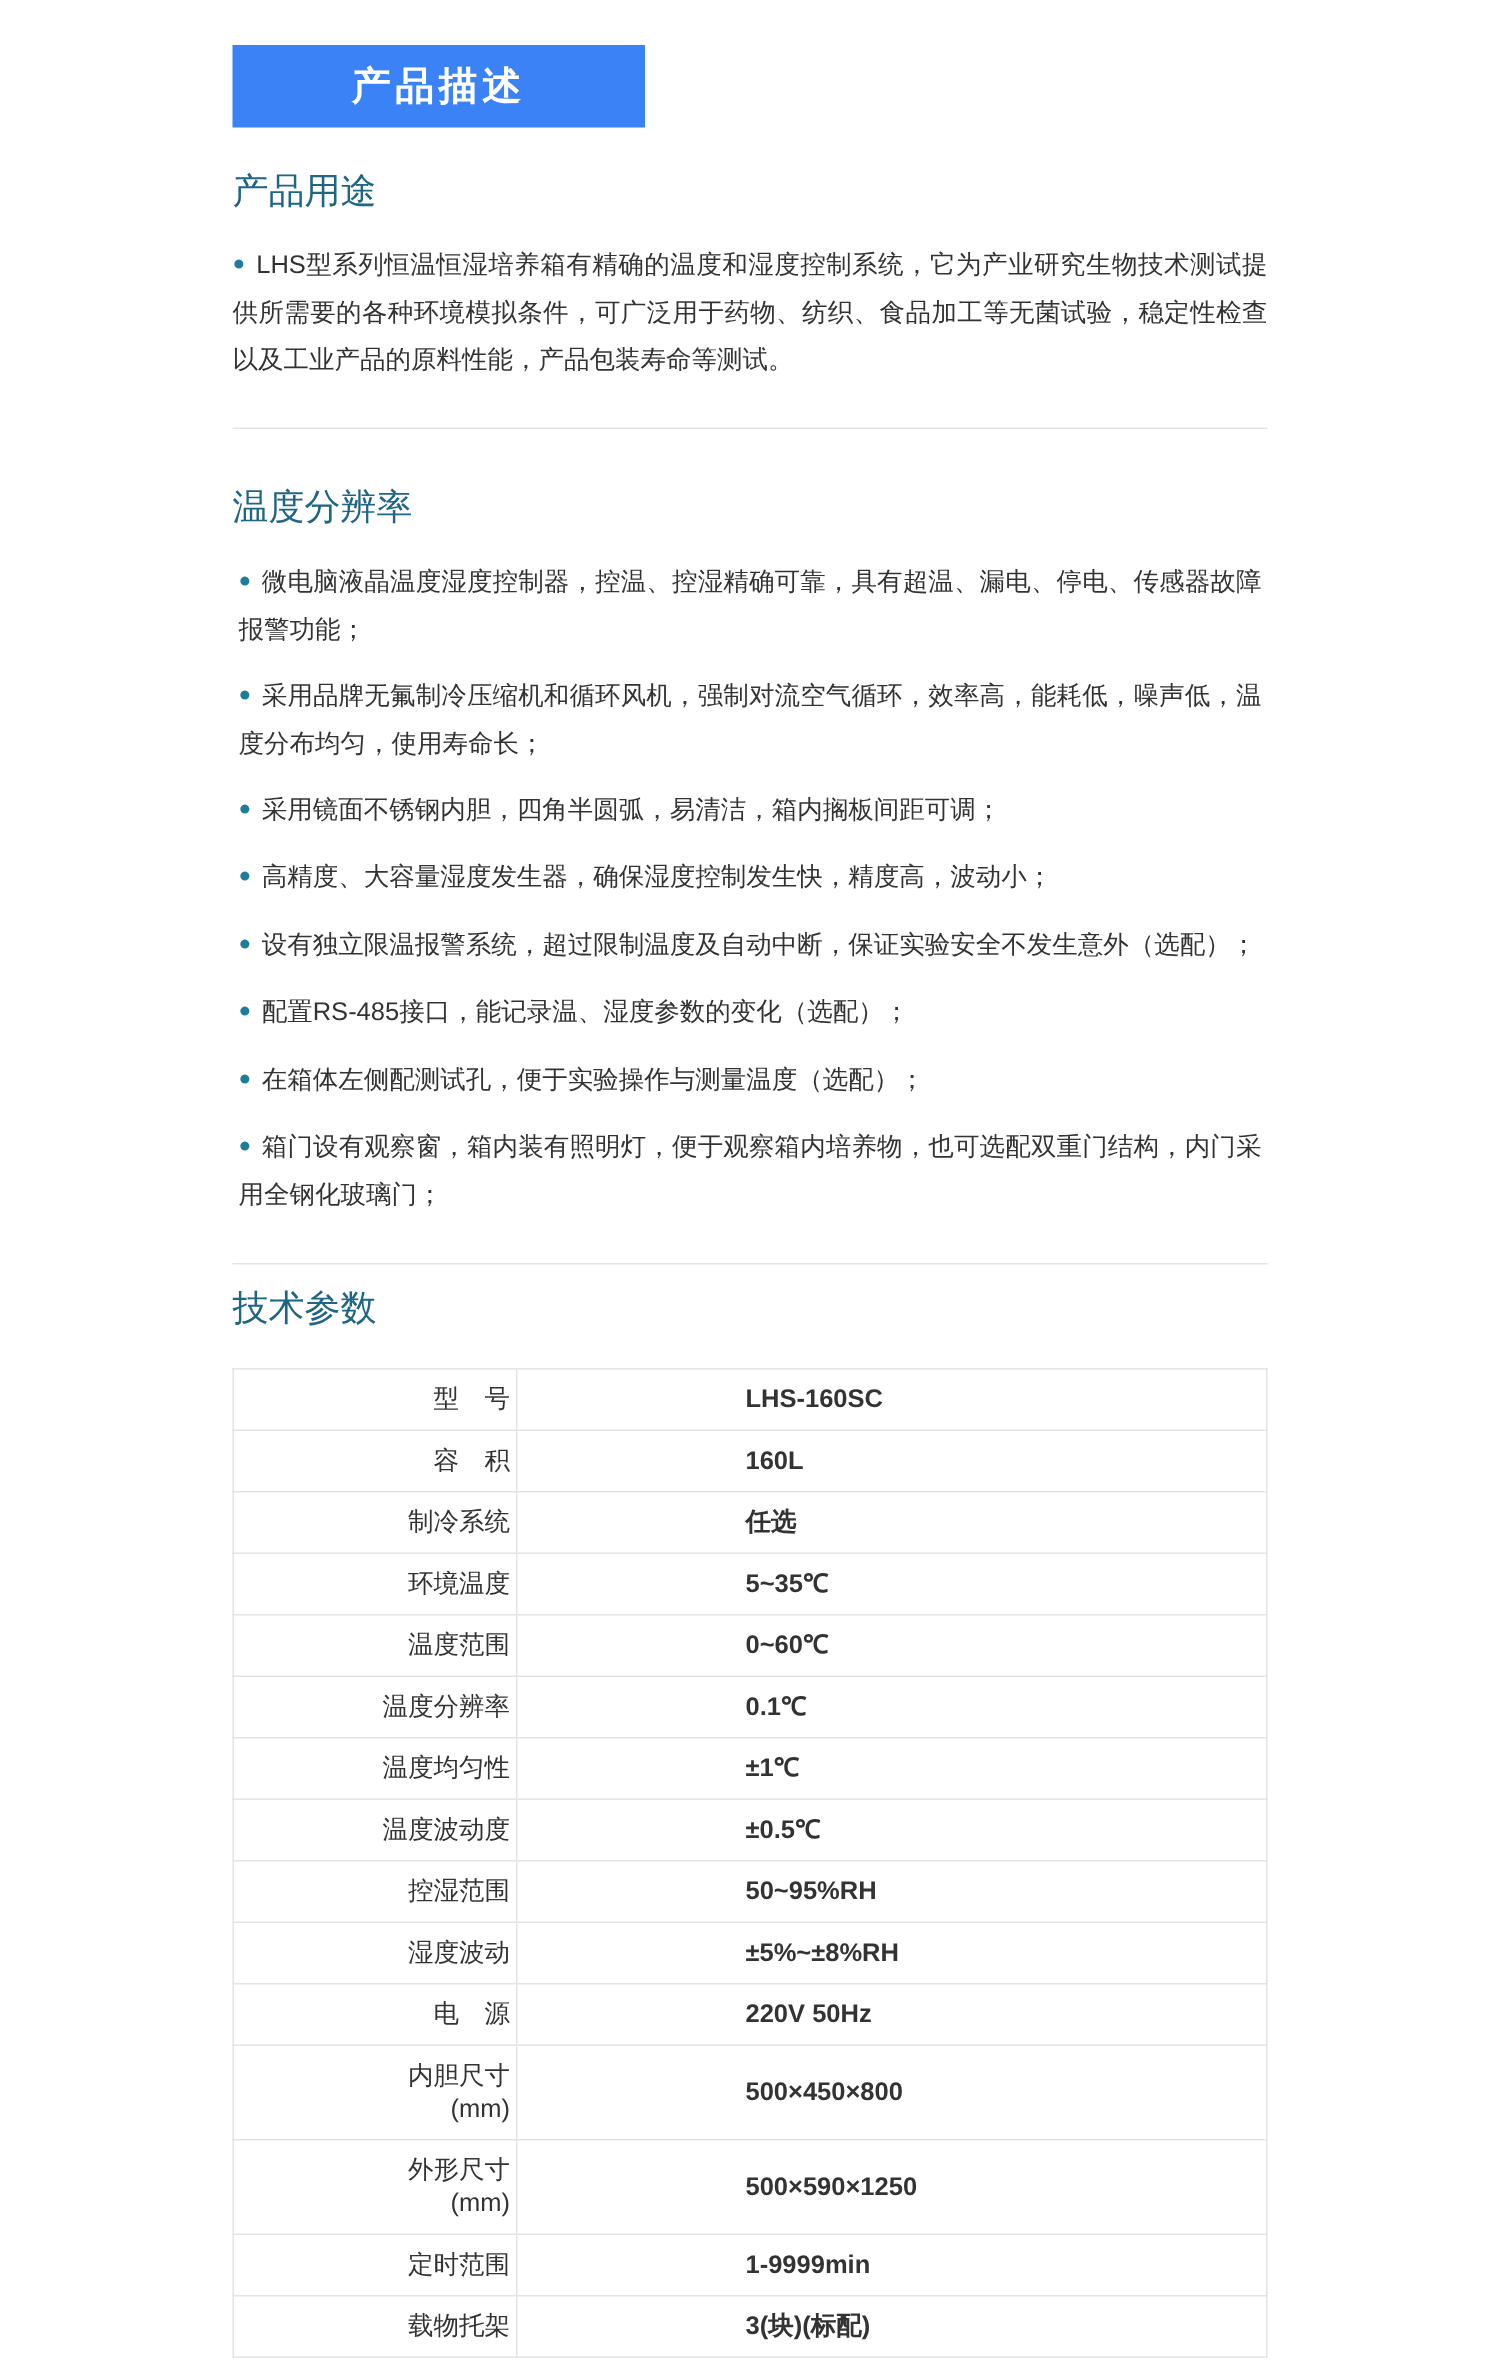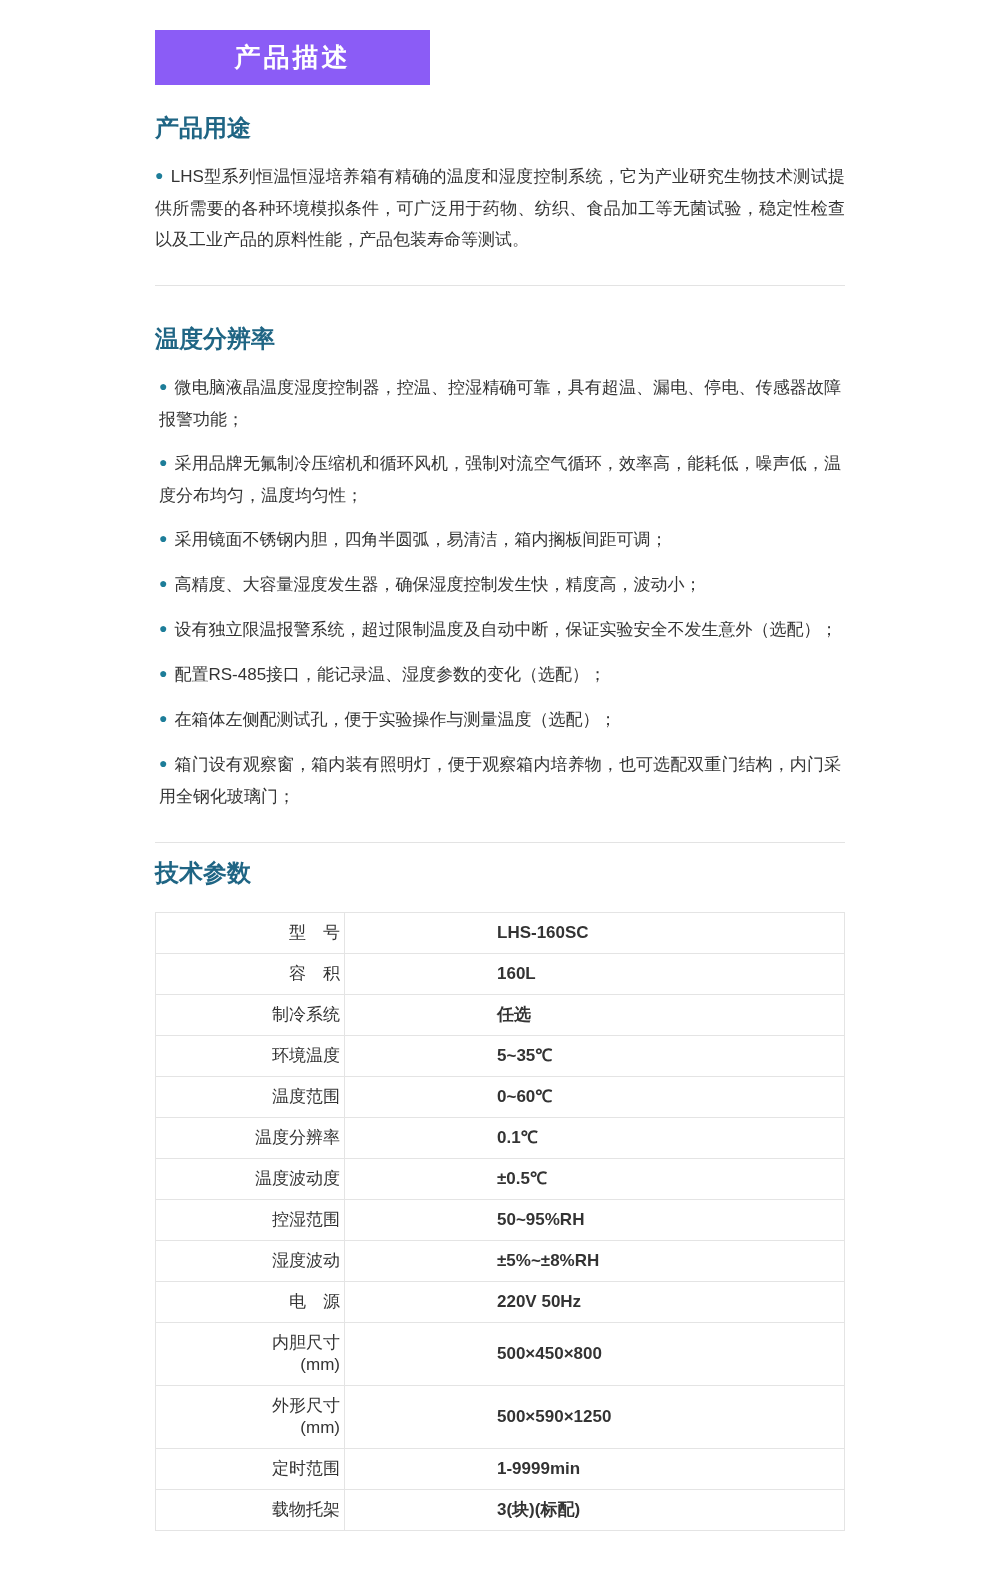--- a/index.html
+++ b/index.html
@@ -17,36 +17,36 @@
   .page {
     width: 690px;
     margin: 0 155px;
     padding-top: 30px;
     padding-bottom: 39px;
   }
   
   .banner {
     width: 275px;
     height: 55px;
-    background: #8b5cf6;
+    background: #3b82f6;
     display: flex;
     align-items: center;
     justify-content: center;
   }
   .banner-title {
     color: #ffffff;
     font-size: 26px;
     font-weight: bold;
     letter-spacing: 3px;
   }
   
   .section-title {
     color: #1f6584;
     font-size: 24px;
-    font-weight: bold;
+    font-weight: normal;
     line-height: 32px;
     margin: 0;
   }
   .title-usage    { margin-top: 27px; margin-bottom: 17px; }
   .title-features { margin-top: 37px; margin-bottom: 17px; }
   .title-specs    { margin-top: 14px; margin-bottom: 0; }
   
   .para {
     font-size: 17px;
     line-height: 31px;
@@ -106,21 +106,21 @@
   <h2 class="section-title title-usage">产品用途</h2>
 
   <p class="para usage-para"><span class="bullet">●</span><span>LHS型系列恒温恒湿培养箱有精确的温度和湿度控制系统，它为产业研究生物技术测试提供所需要的各种环境模拟条件，可广泛用于药物、纺织、食品加工等无菌试验，稳定性检查以及工业产品的原料性能，产品包装寿命等测试。</span></p>
 
   <hr class="divider">
 
   <h2 class="section-title title-features">温度分辨率</h2>
 
   <div class="features-list">
     <p class="para"><span class="bullet">●</span><span>微电脑液晶温度湿度控制器，控温、控湿精确可靠，具有超温、漏电、停电、传感器故障报警功能；</span></p>
-    <p class="para"><span class="bullet">●</span><span>采用品牌无氟制冷压缩机和循环风机，强制对流空气循环，效率高，能耗低，噪声低，温度分布均匀，温度均匀性；</span></p>
+    <p class="para"><span class="bullet">●</span><span>采用品牌无氟制冷压缩机和循环风机，强制对流空气循环，效率高，能耗低，噪声低，温度分布均匀，使用寿命长；</span></p>
     <p class="para"><span class="bullet">●</span><span>采用镜面不锈钢内胆，四角半圆弧，易清洁，箱内搁板间距可调；</span></p>
     <p class="para"><span class="bullet">●</span><span>高精度、大容量湿度发生器，确保湿度控制发生快，精度高，波动小；</span></p>
     <p class="para"><span class="bullet">●</span><span>设有独立限温报警系统，超过限制温度及自动中断，保证实验安全不发生意外（选配）；</span></p>
     <p class="para"><span class="bullet">●</span><span>配置RS-485接口，能记录温、湿度参数的变化（选配）；</span></p>
     <p class="para"><span class="bullet">●</span><span>在箱体左侧配测试孔，便于实验操作与测量温度（选配）；</span></p>
     <p class="para"><span class="bullet">●</span><span>箱门设有观察窗，箱内装有照明灯，便于观察箱内培养物，也可选配双重门结构，内门采用全钢化玻璃门；</span></p>
   </div>
 
   <hr class="divider">
 
@@ -144,20 +144,24 @@
         <td class="spec-label">环境温度</td>
         <td class="spec-value">5~35℃</td>
       </tr>
       <tr>
         <td class="spec-label">温度范围</td>
         <td class="spec-value">0~60℃</td>
       </tr>
       <tr>
         <td class="spec-label">温度分辨率</td>
         <td class="spec-value">0.1℃</td>
+      </tr>
+      <tr>
+        <td class="spec-label">温度均匀性</td>
+        <td class="spec-value">±1℃</td>
       </tr>
       <tr>
         <td class="spec-label">温度波动度</td>
         <td class="spec-value">±0.5℃</td>
       </tr>
       <tr>
         <td class="spec-label">控湿范围</td>
         <td class="spec-value">50~95%RH</td>
       </tr>
       <tr>

